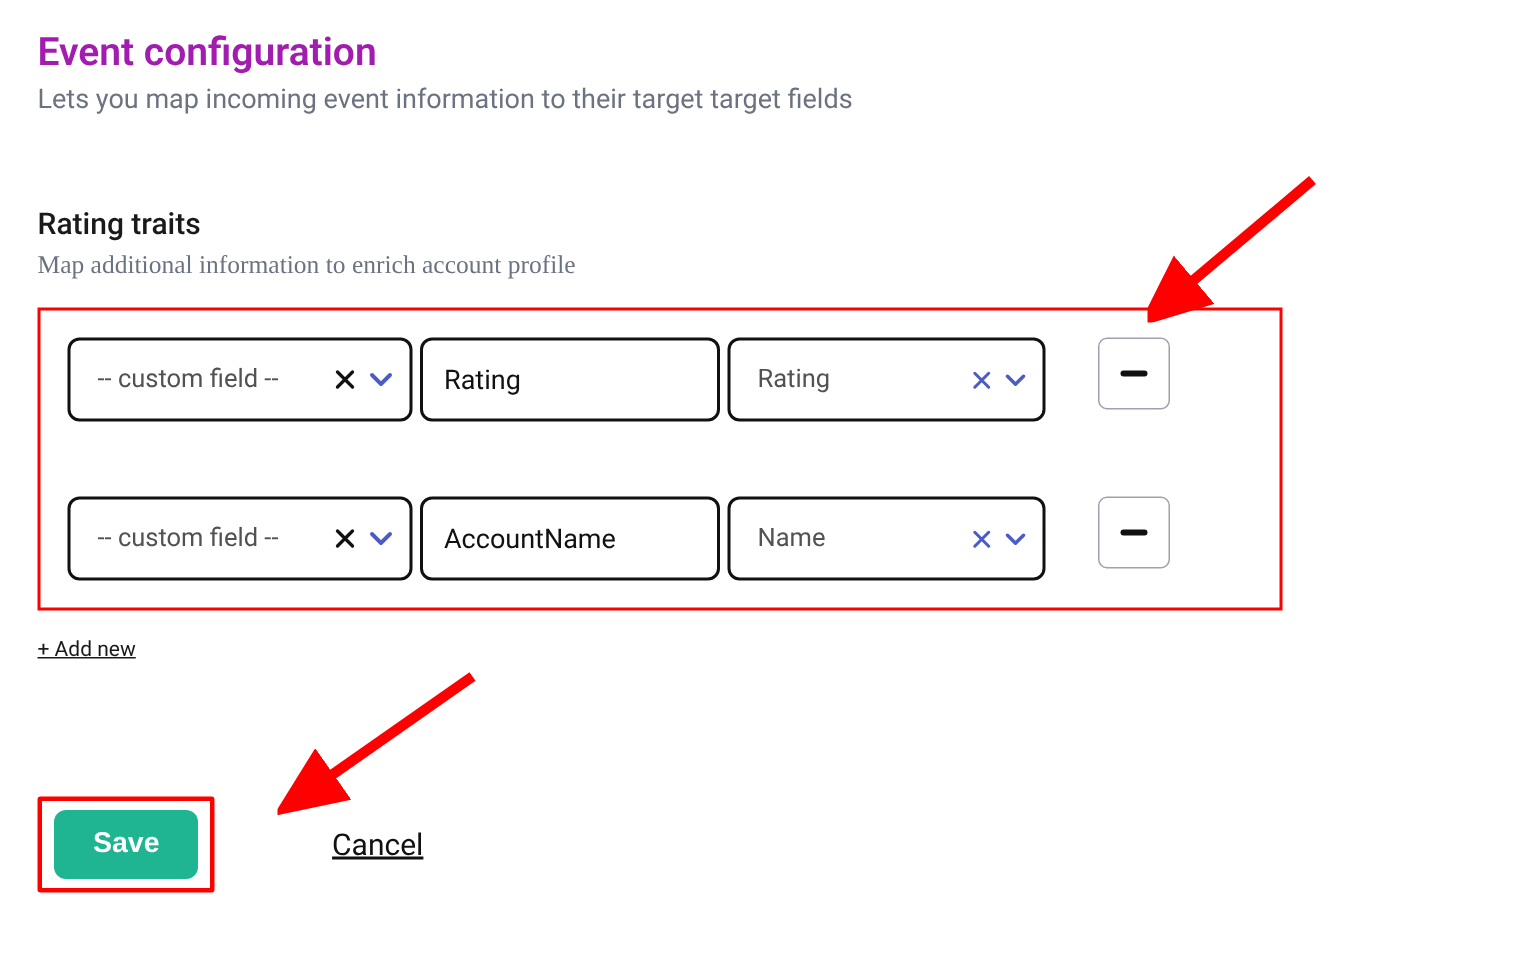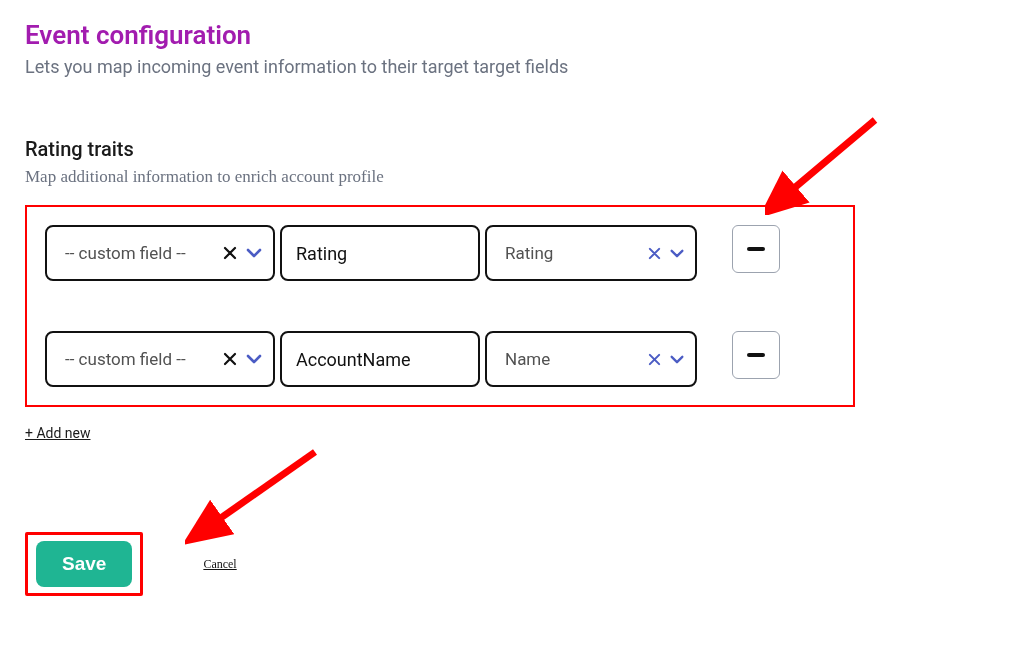--- a/index.html
+++ b/index.html
@@ -102,44 +102,43 @@
       font-size: 14px;
       text-decoration: underline;
       display: inline-block;
       cursor: pointer;
     }
     .actions {
       position: relative;
       margin-top: 90px;
       display: flex;
       align-items: center;
-      gap: 60px;
+      gap: 78px;
     }
     .save-wrap {
       border: 3px solid #ff0000;
       padding: 6px 8px;
       display: inline-block;
       border-radius: 2px;
     }
     .save-btn {
       background: #1fb593;
       color: #fff;
       font-size: 19px;
       font-weight: 600;
       border: none;
       border-radius: 8px;
       padding: 12px 26px;
       cursor: pointer;
     }
     .cancel-link {
-      font-size: 12px;
+      font-size: 20px;
       text-decoration: underline;
       color: #111;
       cursor: pointer;
-      font-family: Liberation Serif, serif;
     }
     .arrow-svg { position: absolute; pointer-events: none; }
   </style>
 </head>
 <body>
 
 
 
 <h1 class="page-title">Event configuration</h1>
 <p class="page-subtitle">Lets you map incoming event information to their target target fields</p>

